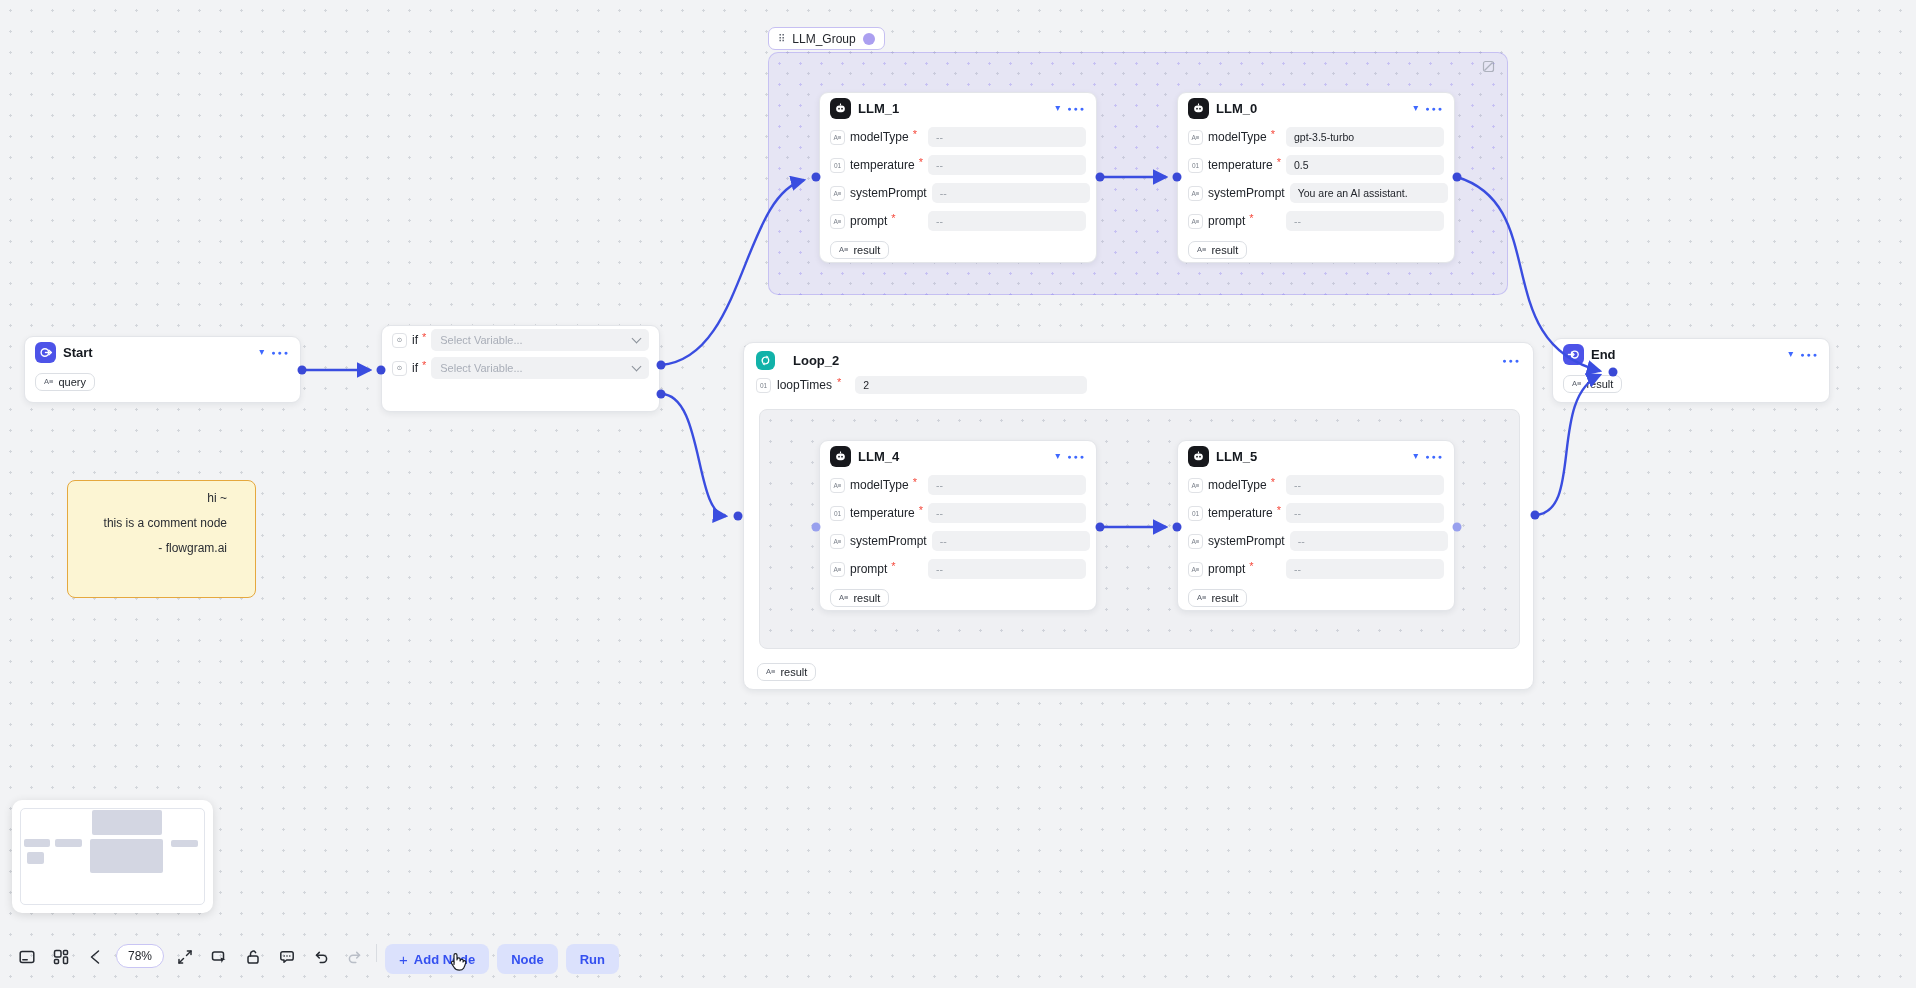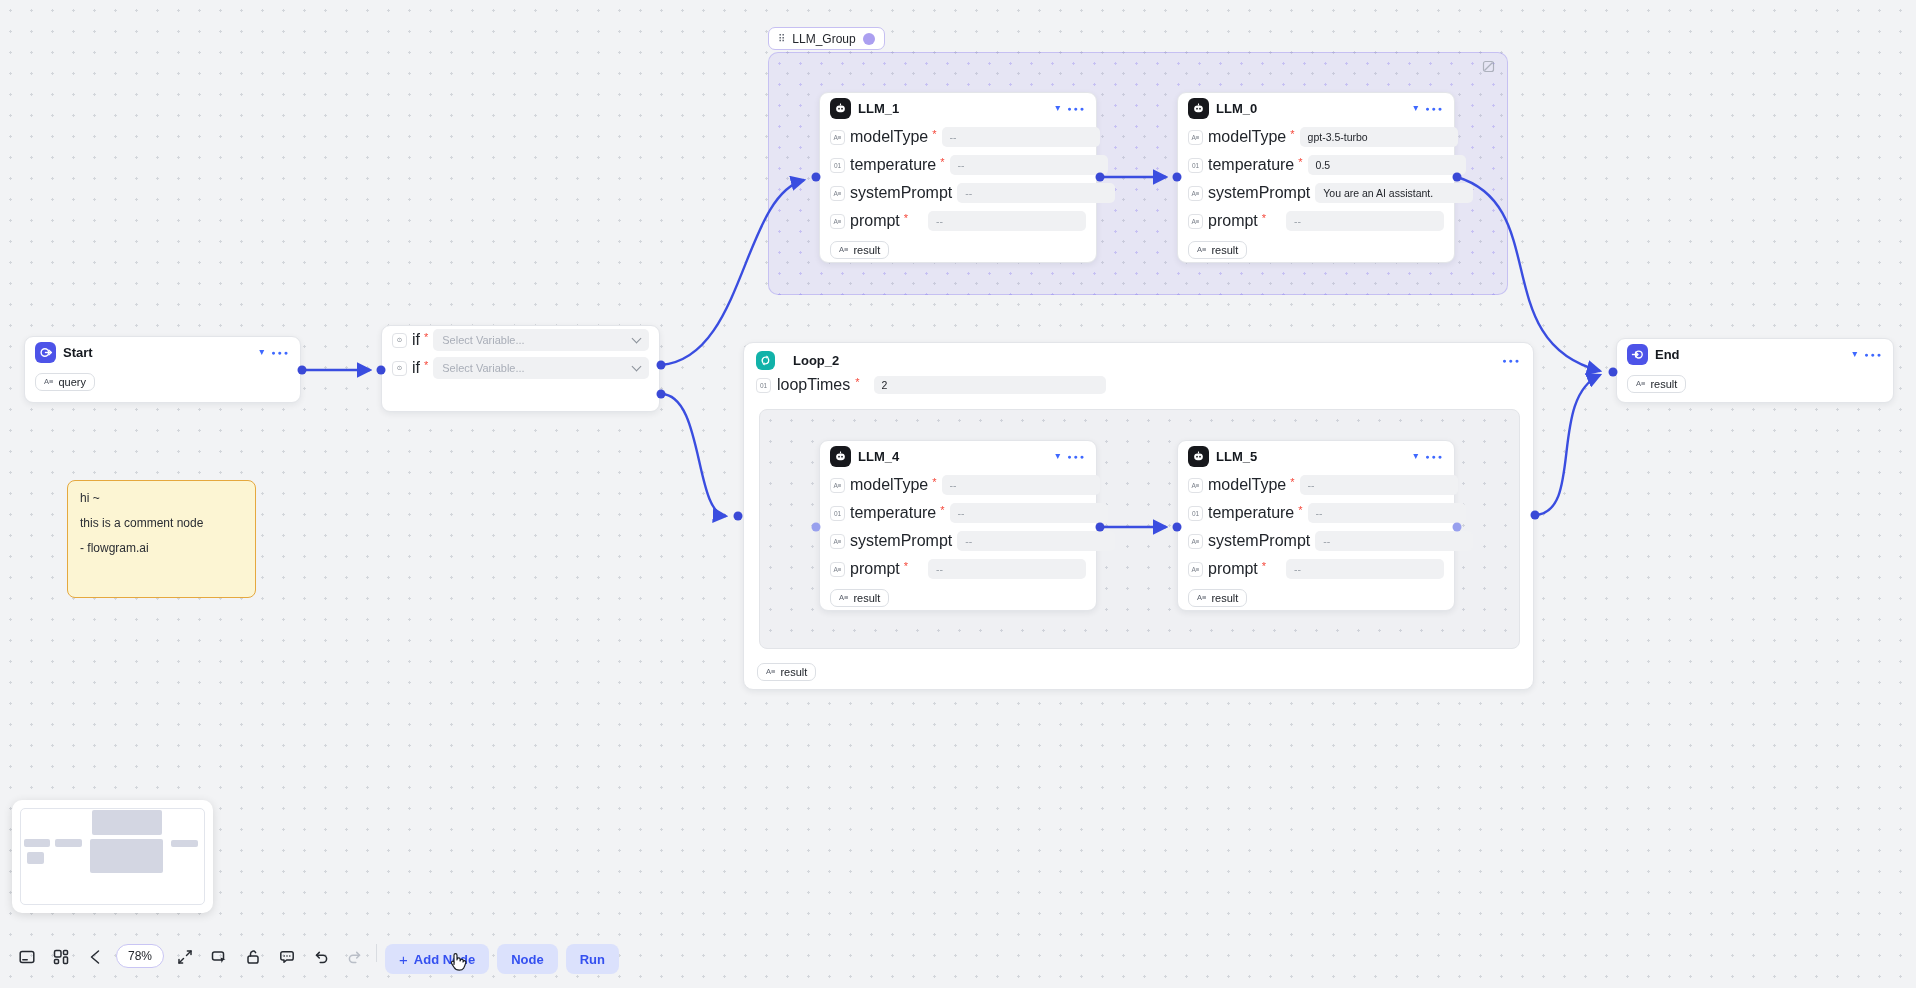--- a/index.html
+++ b/index.html
@@ -41,21 +41,21 @@
   .nicon.cond{background:transparent;}
   .ntitle{font-size:13px;font-weight:700;color:#15191f;}
   .spacer{flex:1;}
   .caret{color:#3e68ff;font-size:10px;line-height:1;cursor:pointer;}
   .dots{color:#3e68ff;font-size:7px;font-weight:700;letter-spacing:2px;line-height:1;cursor:pointer;}
   .frow{display:flex;align-items:center;gap:5px;height:28px;padding:0 10px;}
   .tbadge{
     width:15px;height:15px;border:1px solid #e0e2e6;border-radius:4px;background:#fff;
     color:#7a808a;font-size:6.5px;display:flex;align-items:center;justify-content:center;flex:none;
   }
-  .flabel{font-size:16px;color:#21252b;text-align:right;}
+  .flabel{font-size:12px;color:#21252b;text-align:right;}
   .req{color:#f5483b;font-size:11px;position:relative;top:-3px;margin-left:-1px;}
   .fvalue{
     margin-left:auto;width:158px;height:20px;background:#f0f1f3;border-radius:5px;
     font-size:10.5px;color:#9ba0a8;display:flex;align-items:center;padding:0 8px;flex:none;
     overflow:hidden;white-space:nowrap;cursor:text;
   }
   .fvalue.filled{color:#23262c;}
   .badge{
     display:inline-flex;align-items:center;gap:5px;border:1px solid #dcdfe4;border-radius:7px;
     background:#fff;padding:2px 8px;font-size:11px;color:#21252b;
@@ -78,22 +78,22 @@
     font-size:10.5px;color:#23262c;display:flex;align-items:center;padding:0 8px;cursor:text;}
   .loopinner{
     position:absolute;left:15px;top:66px;width:761px;height:240px;border:1px solid #e2e4e8;border-radius:8px;
     background-color:#eff0f3;
     background-image:radial-gradient(#d0d3da 1px, transparent 1.1px);background-size:21px 21px;
   }
   .loopresult{position:absolute;left:13px;top:317px;}
   
   .comment{
     position:absolute;left:67px;top:480px;width:189px;height:118px;z-index:2;
-    background:#fcf5d3;border:1.5px solid #e5a83e;border-radius:8px;padding:10px 12px;
-    font-size:12px;color:#2a2d33;
+    background:#fcf5d3;border:1.5px solid #e5a83e;border-radius:8px;padding:10px 28px;
+    font-size:12px;color:#2a2d33;text-align:right;
   }
   .comment p{margin:0 0 11px 0;}
   
   svg.edges{position:absolute;left:0;top:0;z-index:4;pointer-events:none;}
   svg.edges path{pointer-events:stroke;}
   .port{position:absolute;width:9px;height:9px;border-radius:50%;background:#3a49d6;
     transform:translate(-50%,-50%);z-index:6;cursor:crosshair;}
   .port.light{background:#98a0ee;}
   
   .minimap{position:absolute;left:12px;top:800px;width:201px;height:113px;background:#fff;
@@ -401,21 +401,21 @@
       <span class="fvalue">--</span>
     </div>
     <div class="resultrow">
       <span class="badge">
         <span class="bicon">A≡</span>
         <span>result</span>
       </span>
     </div>
   </div>
 
-  <div class="node" style="left:1616px;top:338px;width:278px;height:65px">
+  <div class="node" style="left:1552px;top:338px;width:278px;height:65px">
     <div class="nhead">
       <span class="nicon end">
         <svg width="15" height="15" viewBox="0 0 24 24">
             <circle cx="14" cy="12" r="5.5" stroke="#fff" stroke-width="2.2" fill="none"></circle>
             <line x1="3" y1="12" x2="12" y2="12" stroke="#fff" stroke-width="2.2"></line>
             <path d="M9 8.5 L12.8 12 L9 15.5" stroke="#fff" stroke-width="2.2" fill="none" stroke-linecap="round" stroke-linejoin="round"></path>
           </svg>
       </span>
       <span class="ntitle">End</span>
       <span class="spacer"></span>

